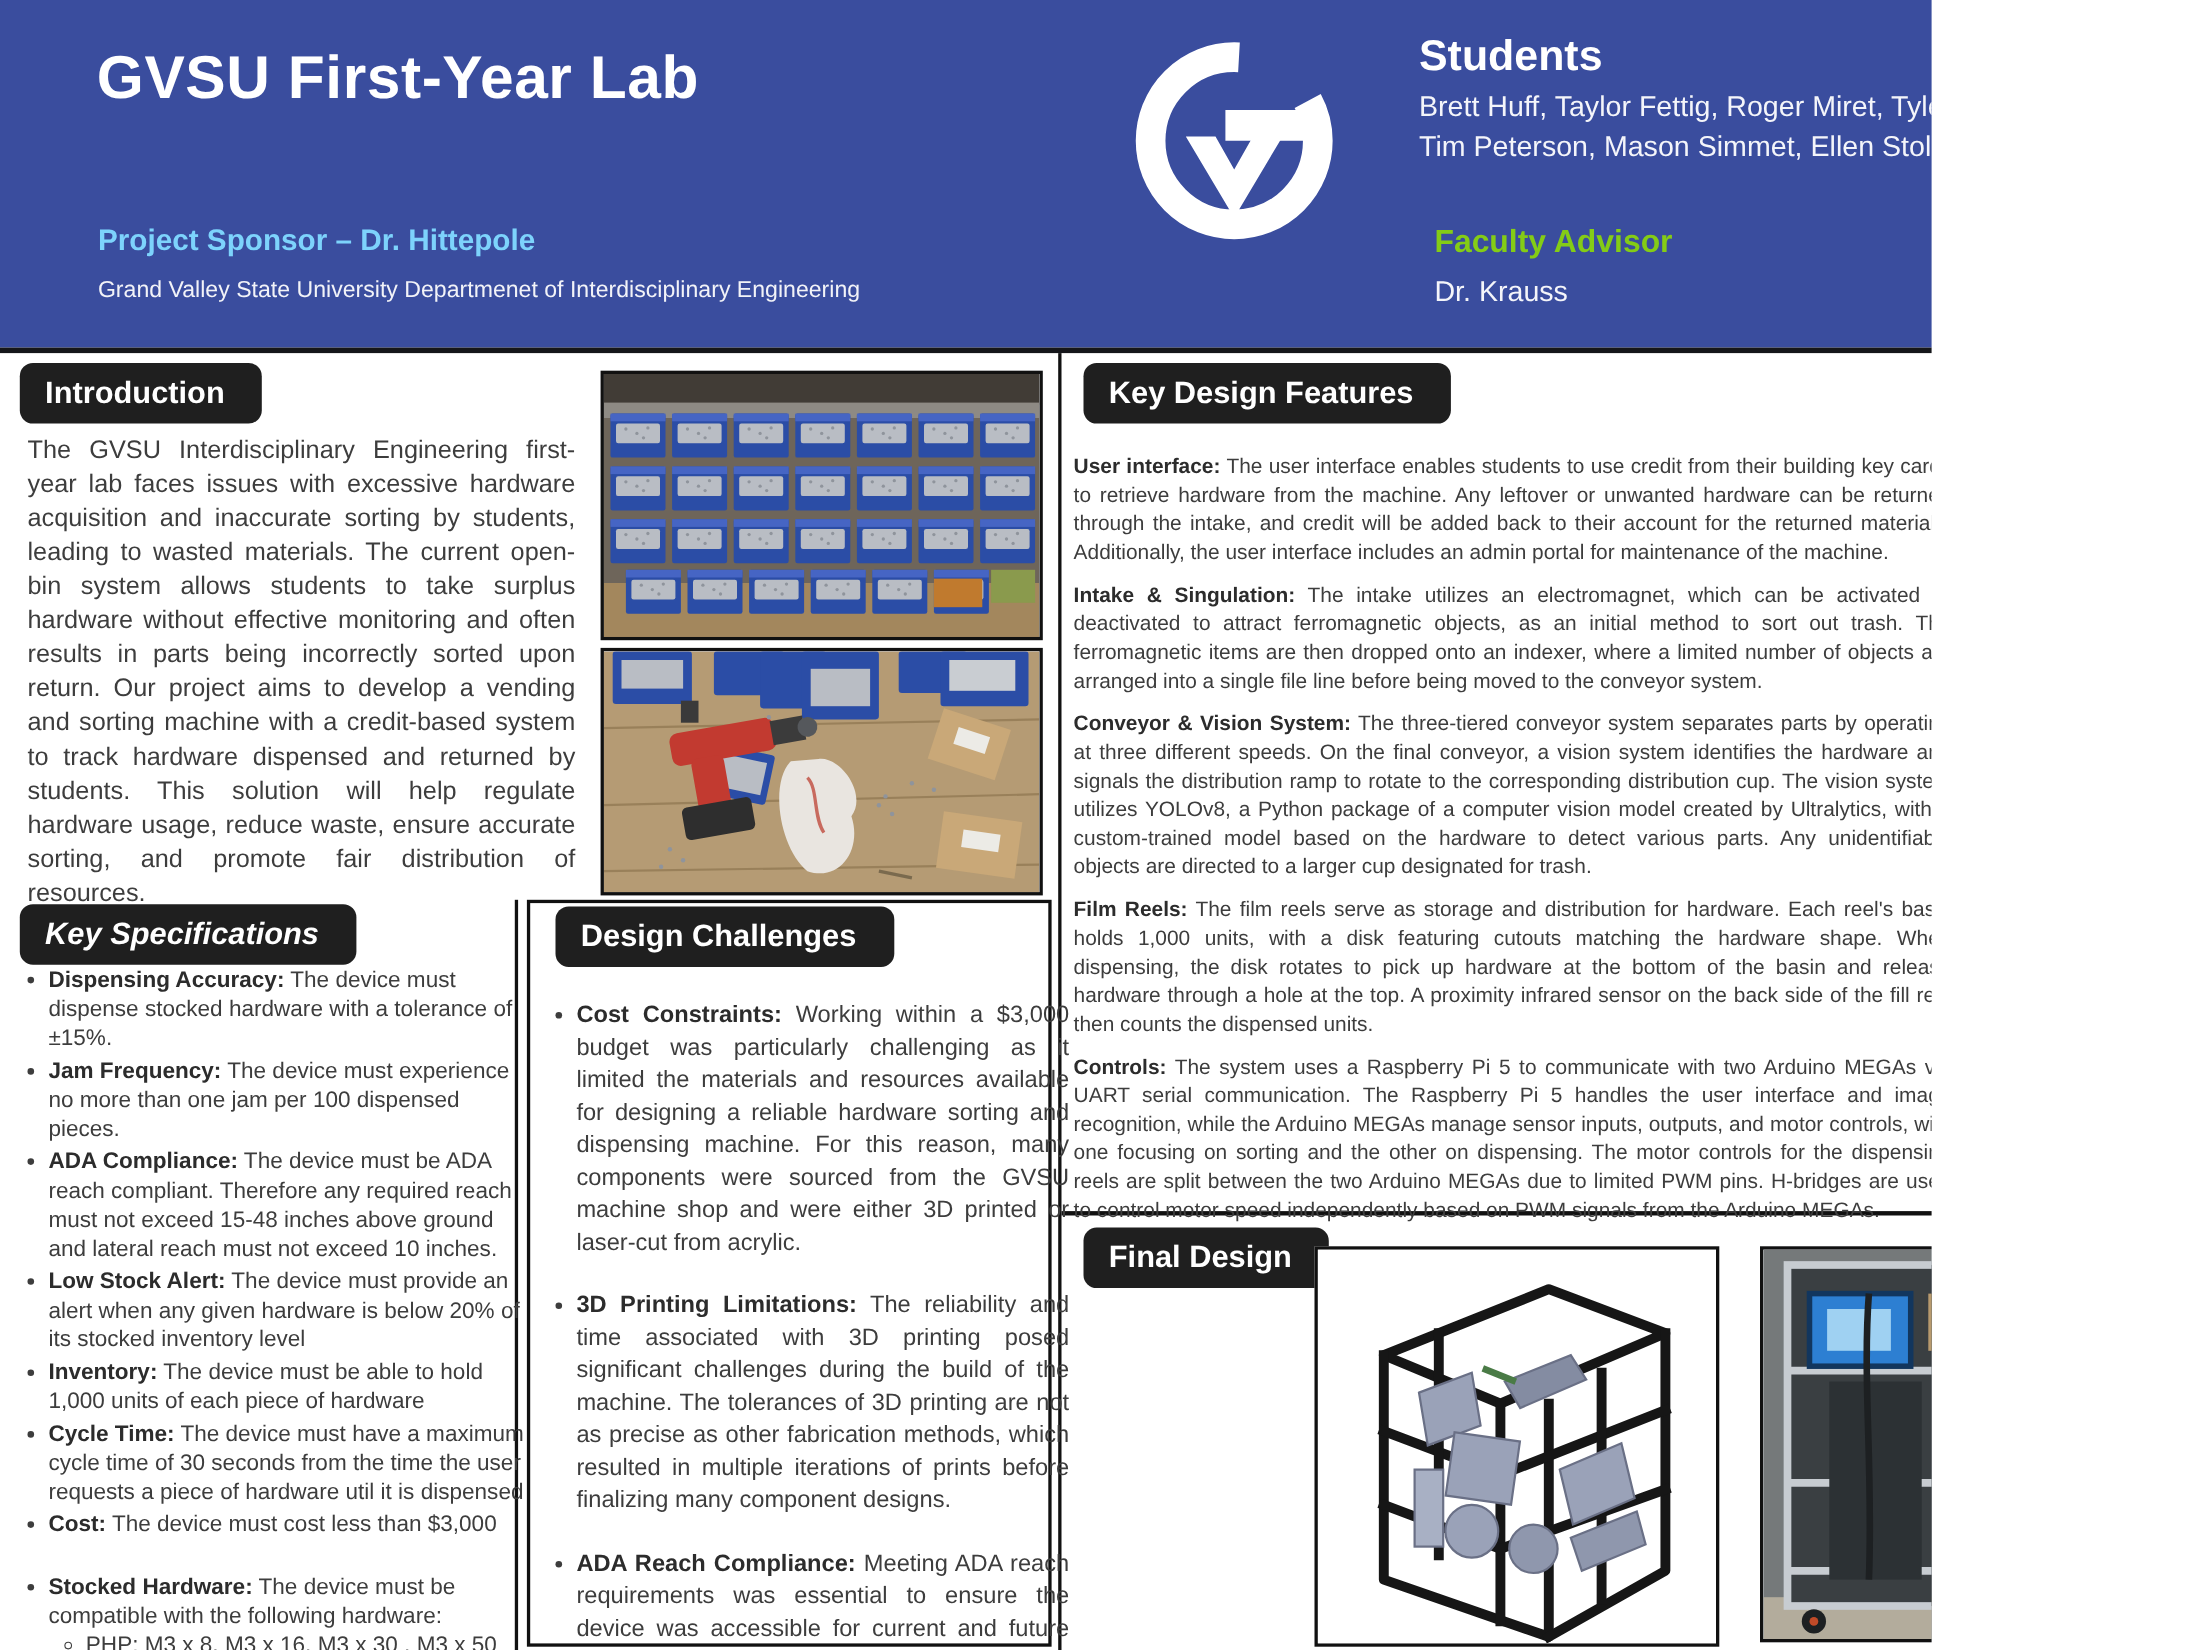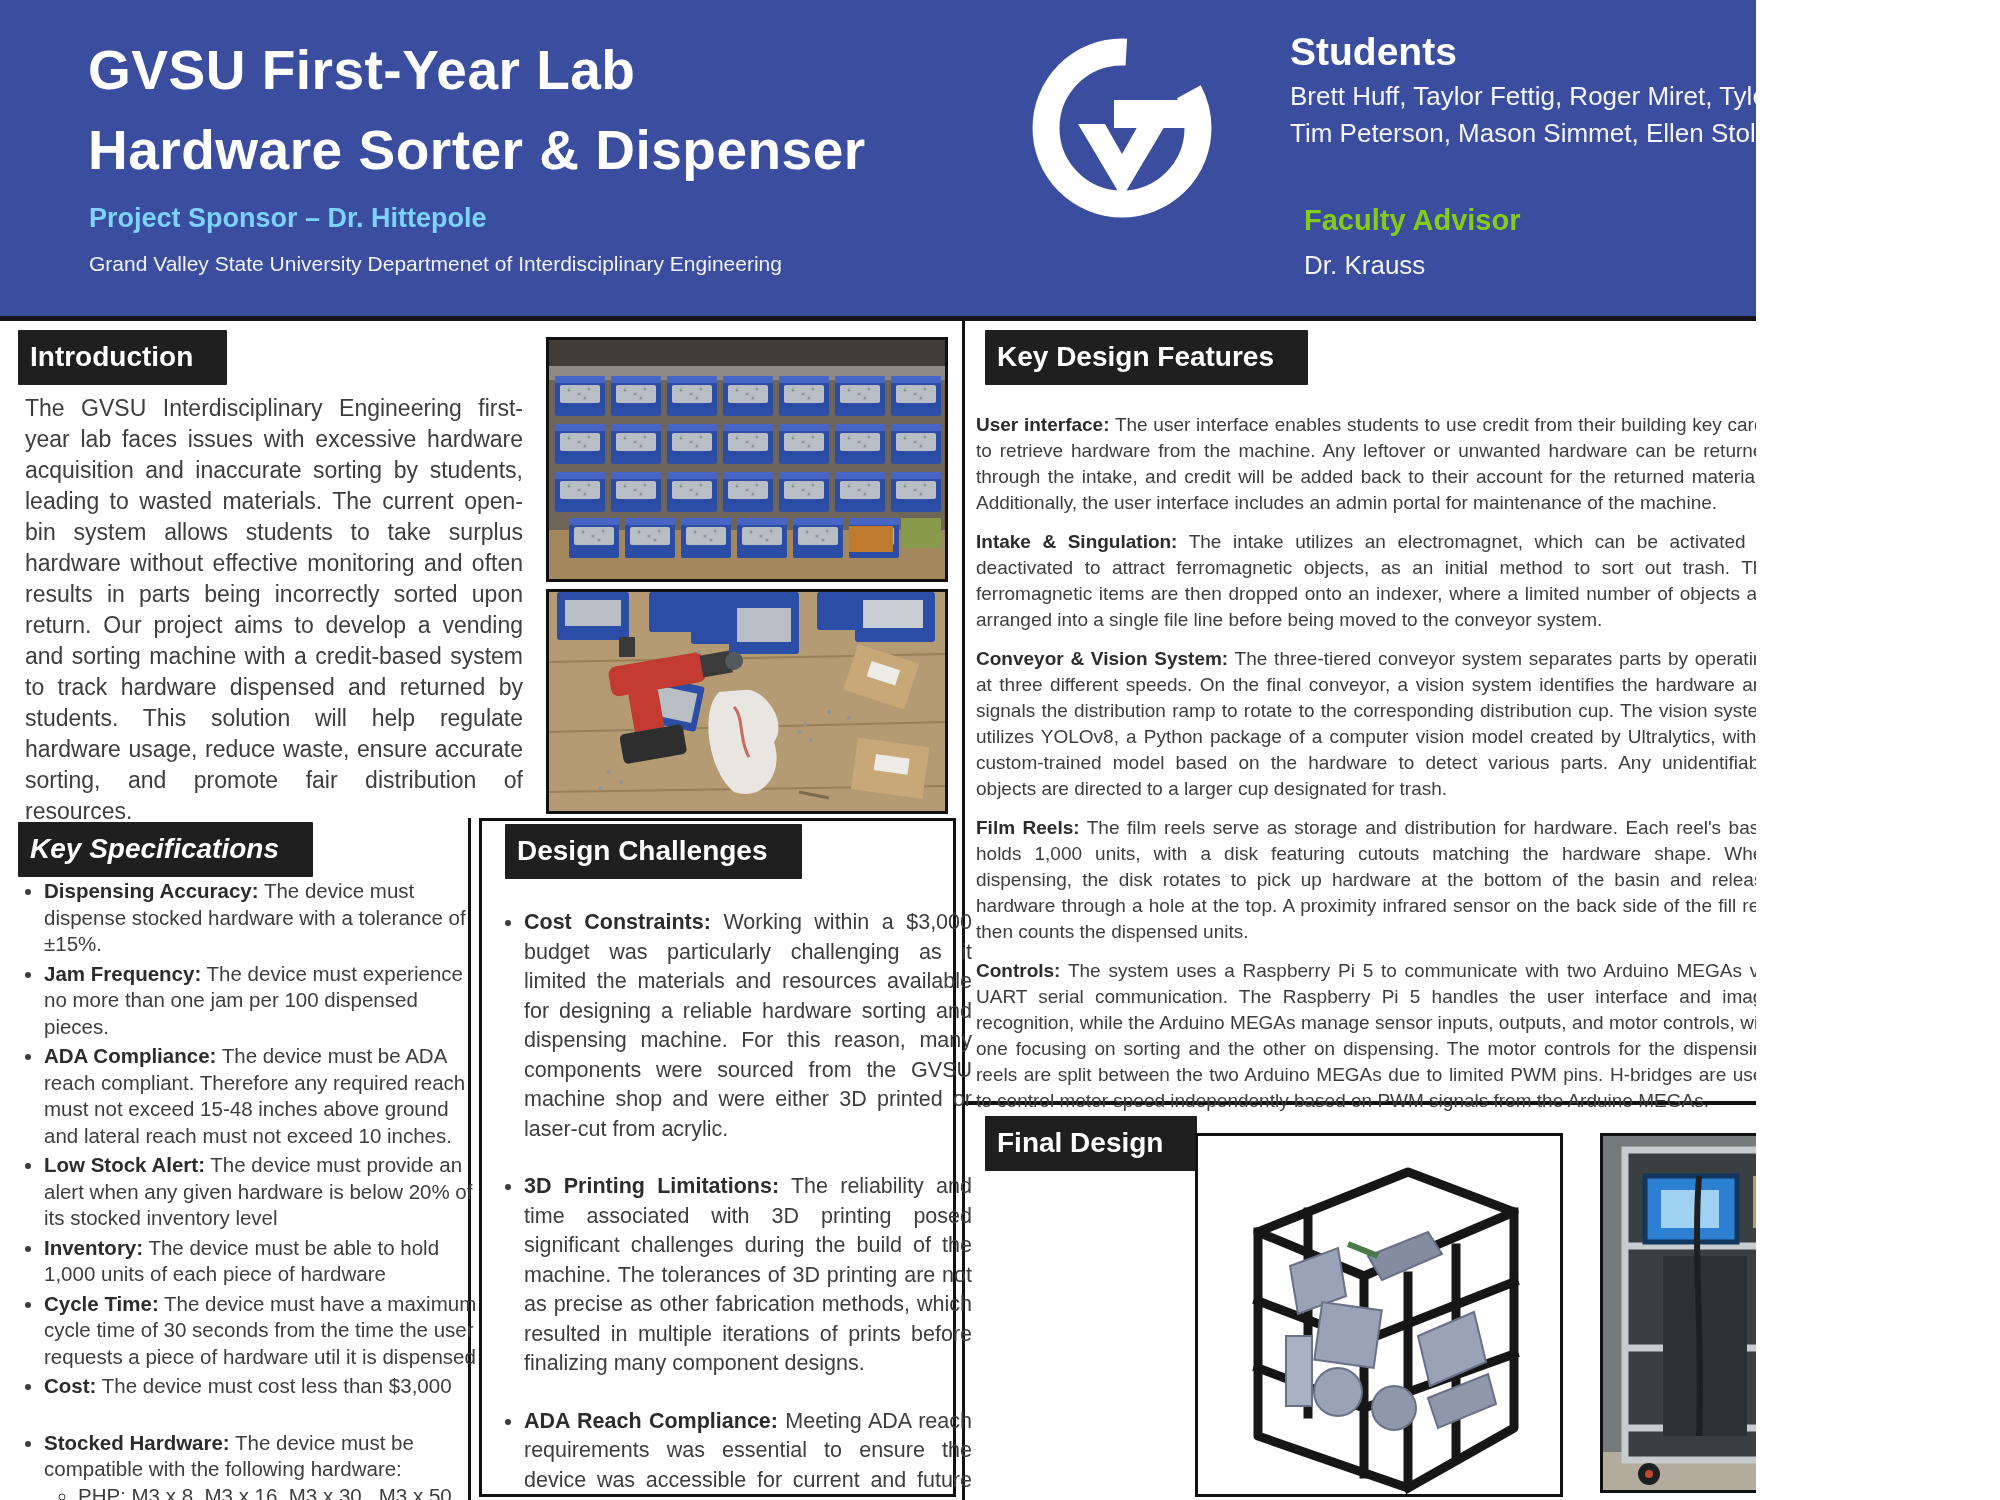--- a/index.html
+++ b/index.html
@@ -14,21 +14,21 @@
   .sponsor{position:absolute;left:89px;top:203px;color:#7dd3fc;font-size:27px;font-weight:600;}
   .department{position:absolute;left:89px;top:252px;color:#f2f3f8;font-size:21px;}
   .logo-wrap{position:absolute;left:1022px;top:28px;width:200px;height:200px;}
   .students-heading{position:absolute;left:1290px;top:30px;color:#ffffff;font-size:39px;font-weight:bold;}
   .students-names{position:absolute;left:1290px;top:78px;color:#f4f5fa;font-size:26px;line-height:37px;width:700px;}
   .advisor-heading{position:absolute;left:1304px;top:204px;color:#84cc16;font-size:29px;font-weight:bold;}
   .advisor-name{position:absolute;left:1304px;top:250px;color:#f4f5fa;font-size:26px;}
   
   .sec-label{
     position:absolute;background:#1f1f1f;color:#ffffff;font-size:28px;font-weight:bold;
-    padding:11px 34px 12px 12px;border-radius:1px;white-space:nowrap;
+    padding:11px 34px 12px 23px;border-radius:12px;white-space:nowrap;
   }
   
   .intro-text{
     position:absolute;left:25px;top:393px;width:498px;font-size:23px;line-height:31px;
     text-align:justify;color:#3d3d3d;
   }
   .spec-list{
     position:absolute;left:14px;top:878px;width:438px;font-size:20.5px;line-height:26.5px;
     margin:0;padding-left:30px;color:#3d3d3d;list-style:disc outside;
   }
@@ -53,21 +53,20 @@
   .img-frame svg{display:block;}
 </style>
 </head>
 <body>
 
 <div id="poster">
 
   <div class="header">
     <div class="title">
       <div>GVSU First-Year Lab</div>
-      <div>Hardware Sorter &amp; Dispenser</div>
     </div>
     <div class="sponsor">Project Sponsor – Dr. Hittepole</div>
     <div class="department">Grand Valley State University Departmenet of Interdisciplinary Engineering</div>
 
     <div class="logo-wrap">
       <svg width="200" height="200" viewBox="0 0 200 200">
         <circle cx="100" cy="100" r="76" fill="none" stroke="#ffffff" stroke-width="27" stroke-dasharray="400 77" stroke-dashoffset="38"></circle>
         <path d="M181 72 L92 72 L92 100 L181 100 Z" fill="#ffffff"></path>
         <path d="M56 96 L100 170 L144 96 L117 96 L100 126 L83 96 Z" fill="#ffffff"></path>
       </svg>

